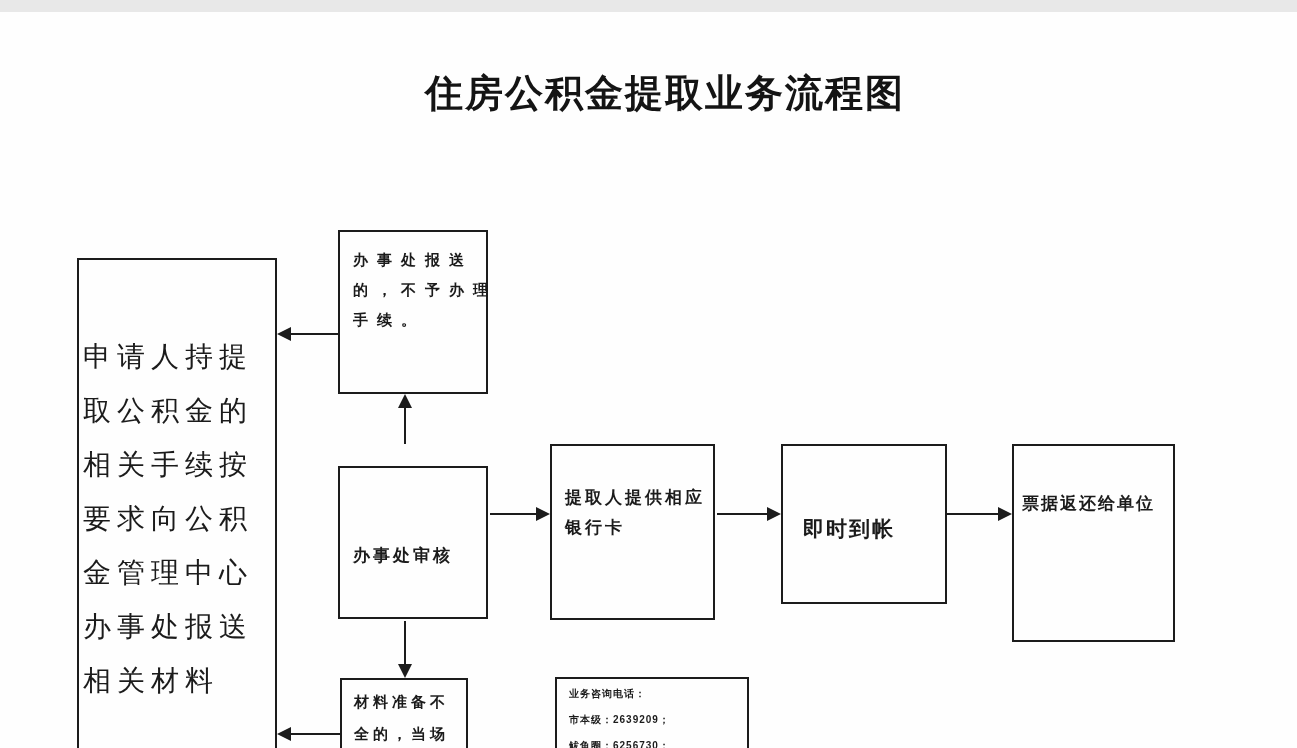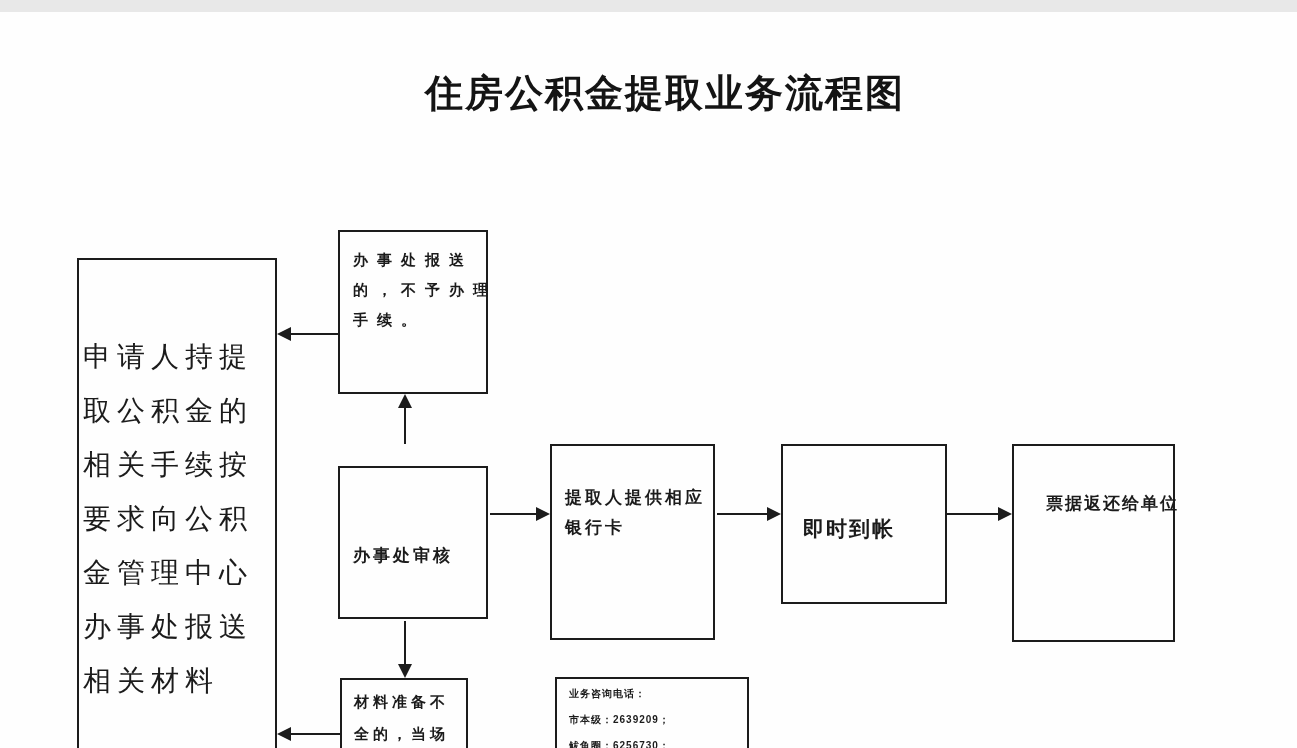--- a/index.html
+++ b/index.html
@@ -24,27 +24,27 @@
   
   .n-applicant{left:77px;top:246px;width:200px;height:560px;}
   .n-applicant .txt{padding:70px 0 0 4px;font-size:28px;line-height:54px;letter-spacing:6px;font-weight:400;}
   
   .n-reject{left:338px;top:218px;width:150px;height:164px;}
   .n-reject .txt{padding:13px 0 0 13px;font-size:15px;line-height:30px;letter-spacing:9px;font-weight:700;}
   
   .n-review{left:338px;top:454px;width:150px;height:153px;}
   .n-review .txt{padding:76px 0 0 13px;font-size:17px;letter-spacing:3px;font-weight:700;}
   
-  .n-card{left:550px;top:432px;width:165px;height:196px;}
+  .n-card{left:550px;top:432px;width:165px;height:176px;}
   .n-card .txt{padding:37px 0 0 13px;font-size:17px;line-height:30px;letter-spacing:3px;font-weight:700;}
   
   .n-instant{left:781px;top:432px;width:166px;height:160px;}
   .n-instant .txt{padding:69px 0 0 20px;font-size:21px;letter-spacing:2px;font-weight:700;}
   
-  .n-receipt{left:1012px;top:432px;width:163px;height:198px;padding-left:24px;}
+  .n-receipt{left:1012px;top:432px;width:163px;height:198px;}
   .n-receipt .txt{padding:46px 0 0 8px;font-size:17px;letter-spacing:2px;font-weight:700;}
   
   .n-incomplete{left:340px;top:666px;width:128px;height:130px;}
   .n-incomplete .txt{padding:6px 0 0 12px;font-size:15px;line-height:32px;letter-spacing:4px;font-weight:700;}
   
   .n-phone{left:555px;top:665px;width:194px;height:120px;}
   .n-phone .txt{padding:2px 0 0 12px;font-size:10px;line-height:26px;letter-spacing:1px;font-weight:700;}
 
   
   .ln{position:absolute;background:#1c1c1c;}

